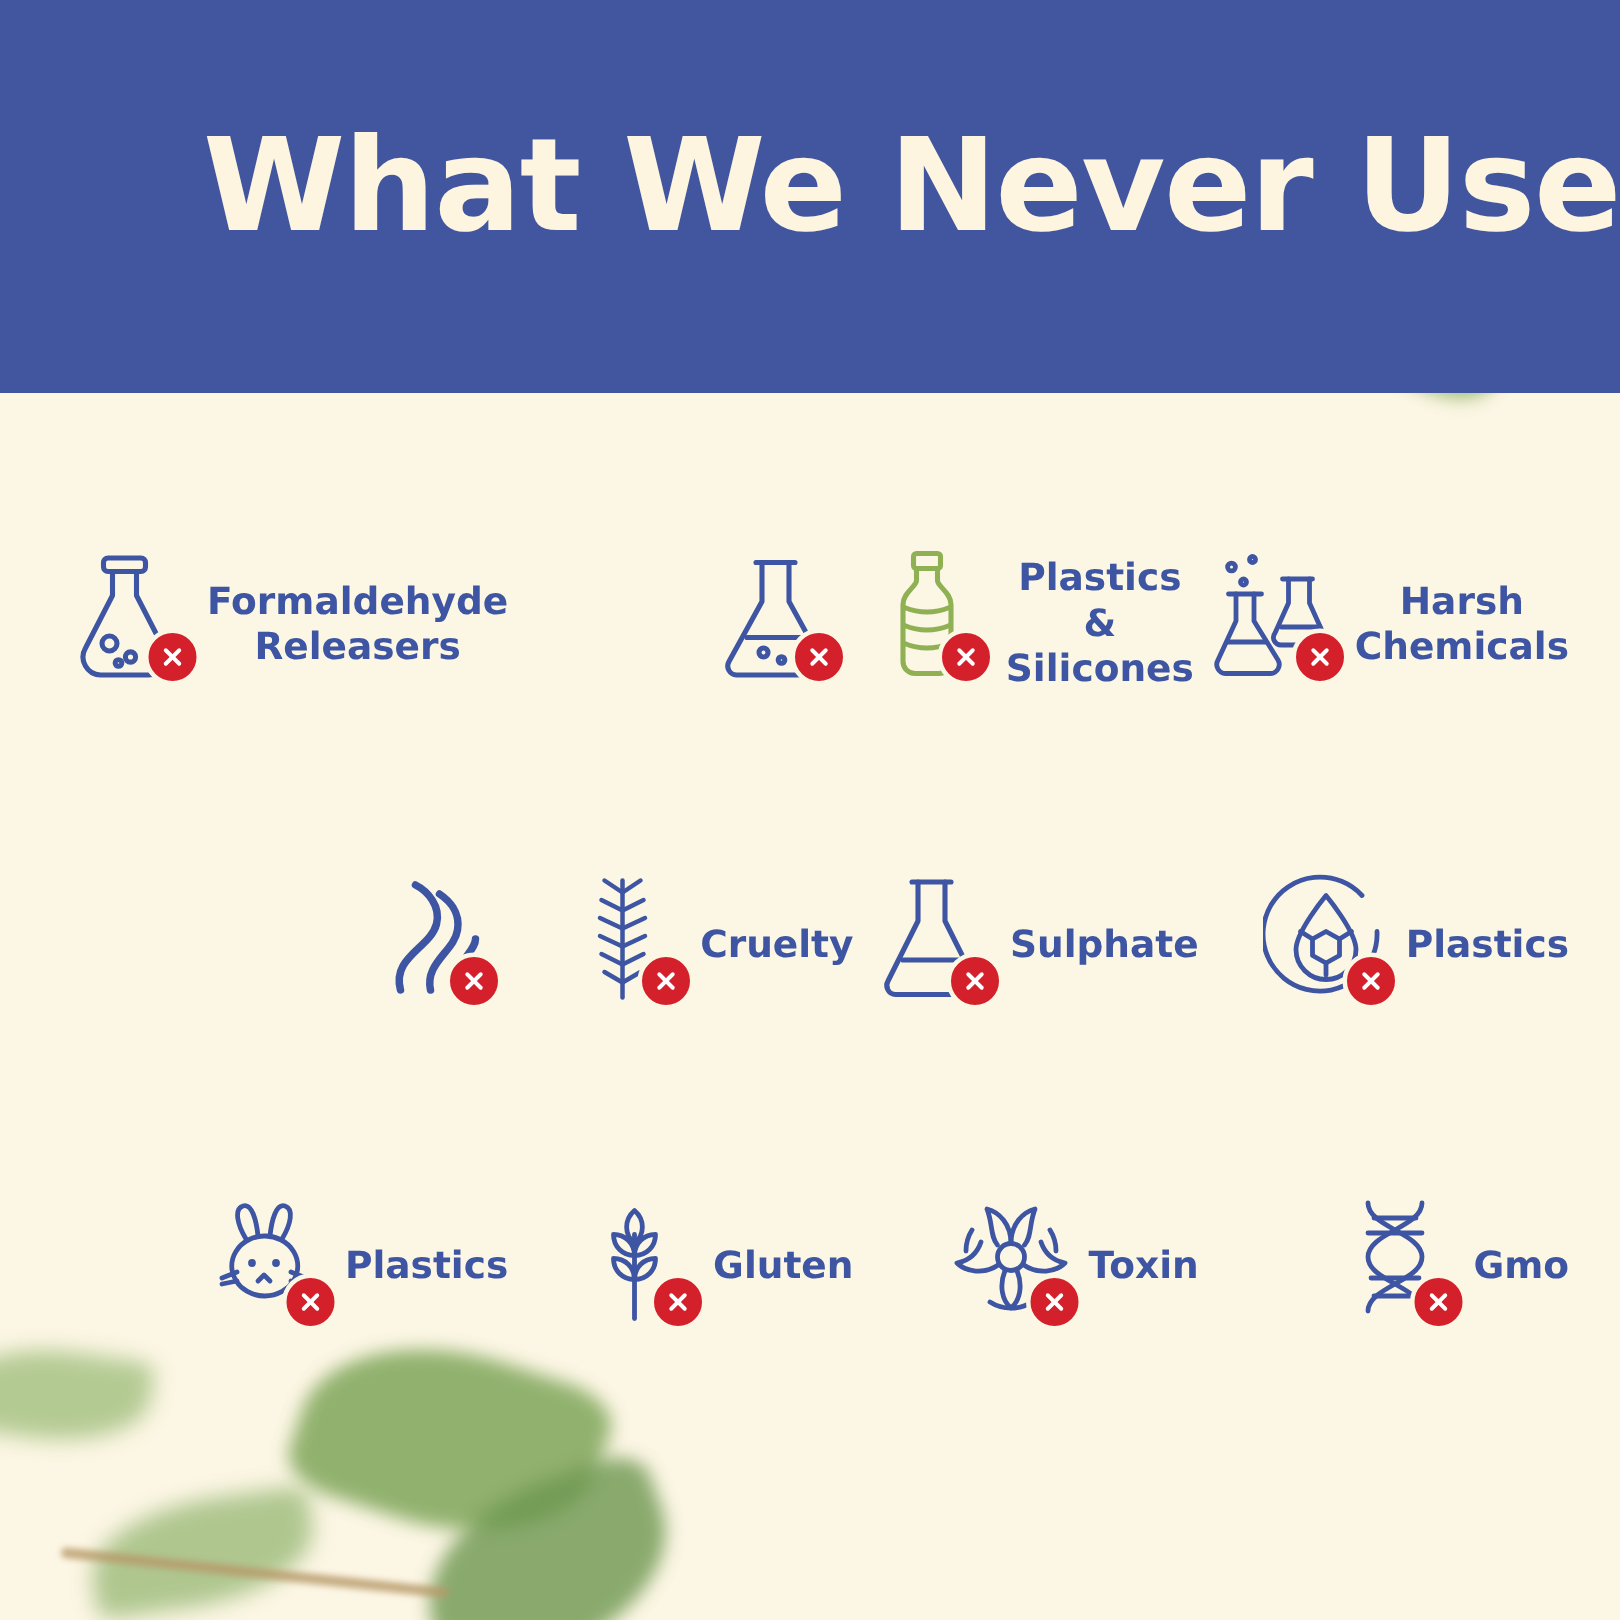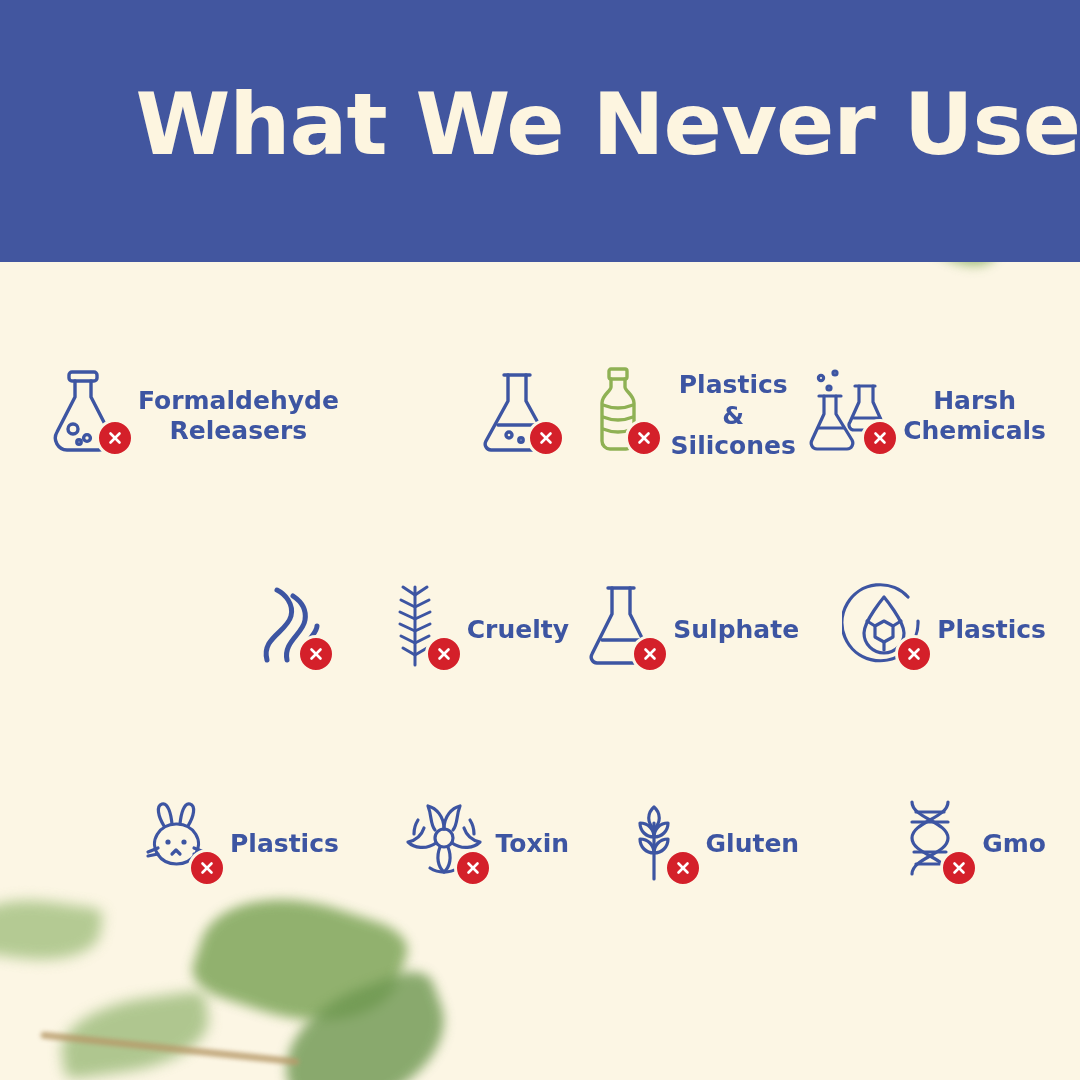--- a/index.html
+++ b/index.html
@@ -374,20 +374,40 @@
             <line x1="4.5" y1="4.5" x2="13.5" y2="13.5"></line>
               <line x1="13.5" y1="4.5" x2="4.5" y2="13.5"></line>
           </svg>
         </span>
       </div>
       <div class="cell-label">Plastics</div>
     </div>
 
     <div class="cell row-3">
       <div class="icon-wrap">
+        <svg width="66" height="88" viewBox="0 0 66 88" fill="none" stroke="#3d55a2" stroke-width="3.2" stroke-linecap="round" stroke-linejoin="round">
+          <path d="M33 28 V84"></path>
+          <path d="M33 12 C26 18 26 28 33 34 C40 28 40 18 33 12 Z"></path>
+          <path d="M19 28 C19 36 25 42 33 42 C33 34 27 28 19 28 Z"></path>
+          <path d="M47 28 C47 36 41 42 33 42 C33 34 39 28 47 28 Z"></path>
+          <path d="M19 44 C19 52 25 58 33 58 C33 50 27 44 19 44 Z"></path>
+          <path d="M47 44 C47 52 41 58 33 58 C33 50 39 44 47 44 Z"></path>
+        </svg>
+        <span class="badge">
+          <svg width="18" height="18" viewBox="0 0 18 18" stroke="#ffffff" stroke-width="2.6" stroke-linecap="round">
+            <line x1="4.5" y1="4.5" x2="13.5" y2="13.5"></line>
+              <line x1="13.5" y1="4.5" x2="4.5" y2="13.5"></line>
+          </svg>
+        </span>
+      </div>
+      <div class="cell-label">Gluten</div>
+    </div>
+
+    <div class="cell row-3">
+      <div class="icon-wrap">
         <svg width="84" height="82" viewBox="0 0 84 82" fill="none" stroke="#3d55a2" stroke-width="3.2" stroke-linecap="round" stroke-linejoin="round">
           <circle cx="42" cy="40" r="9"></circle>
           <path d="M42 31 C42 18 34 10 26 8 C30 18 28 26 33 32"></path>
           <path d="M42 31 C42 18 50 10 58 8 C54 18 56 26 51 32"></path>
           <path d="M34 45 C24 52 12 50 6 44 c10 -2 14 -8 16 -14"></path>
           <path d="M50 45 C60 52 72 50 78 44 c-10 -2 -14 -8 -16 -14"></path>
           <path d="M38 49 c-4 10 -2 20 4 25 6 -5 8 -15 4 -25"></path>
           <path d="M16 22 a26 26 0 0 0 -4 14 M68 22 a26 26 0 0 1 4 14 M28 70 a26 26 0 0 0 28 0"></path>
         </svg>
         <span class="badge">
@@ -395,40 +415,20 @@
             <line x1="4.5" y1="4.5" x2="13.5" y2="13.5"></line>
               <line x1="13.5" y1="4.5" x2="4.5" y2="13.5"></line>
           </svg>
         </span>
       </div>
       <div class="cell-label">Toxin</div>
     </div>
 
     <div class="cell row-3">
       <div class="icon-wrap">
-        <svg width="66" height="88" viewBox="0 0 66 88" fill="none" stroke="#3d55a2" stroke-width="3.2" stroke-linecap="round" stroke-linejoin="round">
-          <path d="M33 28 V84"></path>
-          <path d="M33 12 C26 18 26 28 33 34 C40 28 40 18 33 12 Z"></path>
-          <path d="M19 28 C19 36 25 42 33 42 C33 34 27 28 19 28 Z"></path>
-          <path d="M47 28 C47 36 41 42 33 42 C33 34 39 28 47 28 Z"></path>
-          <path d="M19 44 C19 52 25 58 33 58 C33 50 27 44 19 44 Z"></path>
-          <path d="M47 44 C47 52 41 58 33 58 C33 50 39 44 47 44 Z"></path>
-        </svg>
-        <span class="badge">
-          <svg width="18" height="18" viewBox="0 0 18 18" stroke="#ffffff" stroke-width="2.6" stroke-linecap="round">
-            <line x1="4.5" y1="4.5" x2="13.5" y2="13.5"></line>
-              <line x1="13.5" y1="4.5" x2="4.5" y2="13.5"></line>
-          </svg>
-        </span>
-      </div>
-      <div class="cell-label">Gluten</div>
-    </div>
-
-    <div class="cell row-3">
-      <div class="icon-wrap">
         <svg width="72" height="86" viewBox="0 0 72 86" fill="none" stroke="#3d55a2" stroke-width="3.2" stroke-linecap="round" stroke-linejoin="round">
           <path d="M18 6 C18 22 54 26 54 42 C54 58 18 62 18 78"></path>
           <path d="M54 6 C54 22 18 26 18 42 C18 58 54 62 54 78"></path>
           <path d="M22 16 h28 M18 26 h36 M20 56 h32 M22 68 h28"></path>
         </svg>
         <span class="badge">
           <svg width="18" height="18" viewBox="0 0 18 18" stroke="#ffffff" stroke-width="2.6" stroke-linecap="round">
             <line x1="4.5" y1="4.5" x2="13.5" y2="13.5"></line>
               <line x1="13.5" y1="4.5" x2="4.5" y2="13.5"></line>
           </svg>

